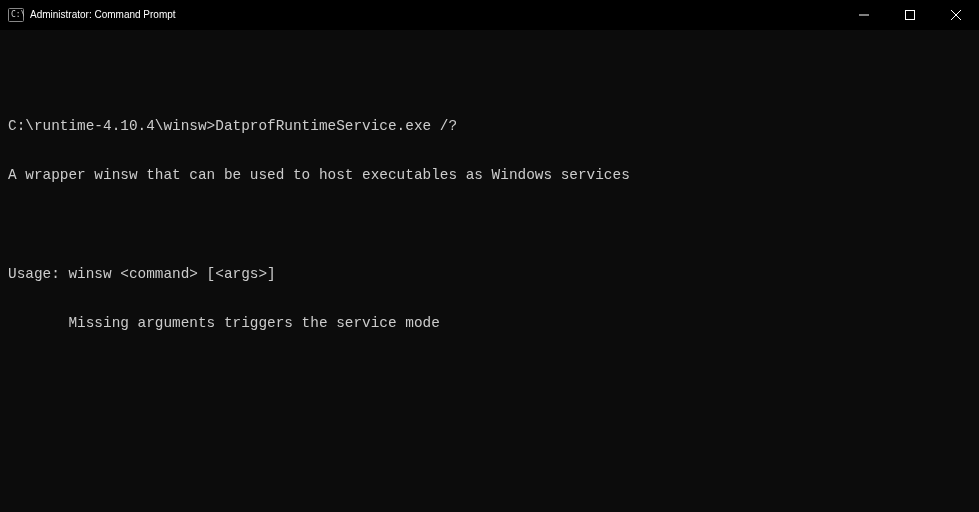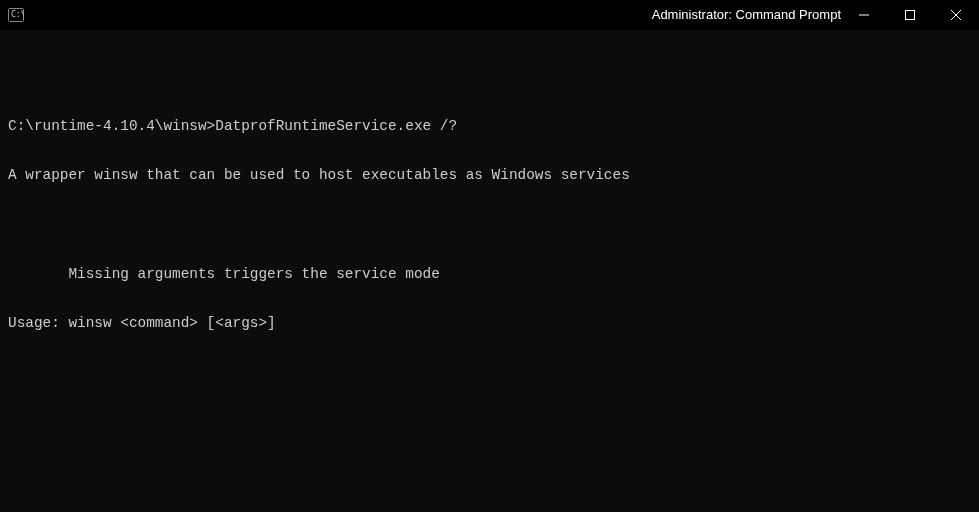--- a/index.html
+++ b/index.html
@@ -31,24 +31,23 @@
     height: 16px;
     margin-right: 6px;
     display: flex;
     align-items: center;
     justify-content: center;
   }
   .titlebar-icon svg { display: block; }
   .titlebar-title {
     color: #ffffff;
     font-family: 'Segoe UI', Tahoma, sans-serif;
-    font-size: 13px;
+    font-size: 10px;
     font-weight: 400;
     flex: 1;
-    text-align: right;
   }
   .window-controls {
     display: flex;
     height: 100%;
   }
   .window-btn {
     width: 46px;
     height: 30px;
     display: flex;
     align-items: center;
@@ -100,22 +99,22 @@
           </svg>
       </div>
     </div>
   </div>
 
   <div class="terminal">
     <span class="line"> </span>
     <span class="line"><span>C:\runtime-4.10.4\winsw&gt;</span><span>DatprofRuntimeService.exe /?</span></span>
     <span class="line">A wrapper winsw that can be used to host executables as Windows services</span>
     <span class="line"> </span>
+    <span class="line">Usage: winsw &lt;command&gt; [&lt;args&gt;]</span>
     <span class="line">       Missing arguments triggers the service mode</span>
-    <span class="line">Usage: winsw &lt;command&gt; [&lt;args&gt;]</span>
     <span class="line"> </span>
 
     
     
     
     
     
     
     
     

